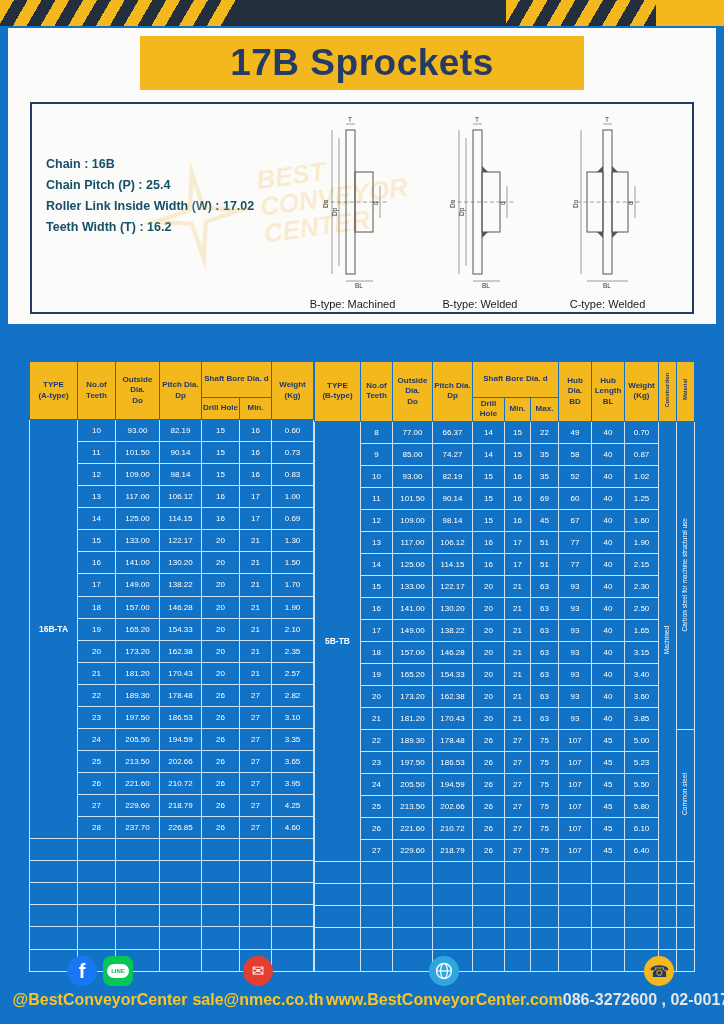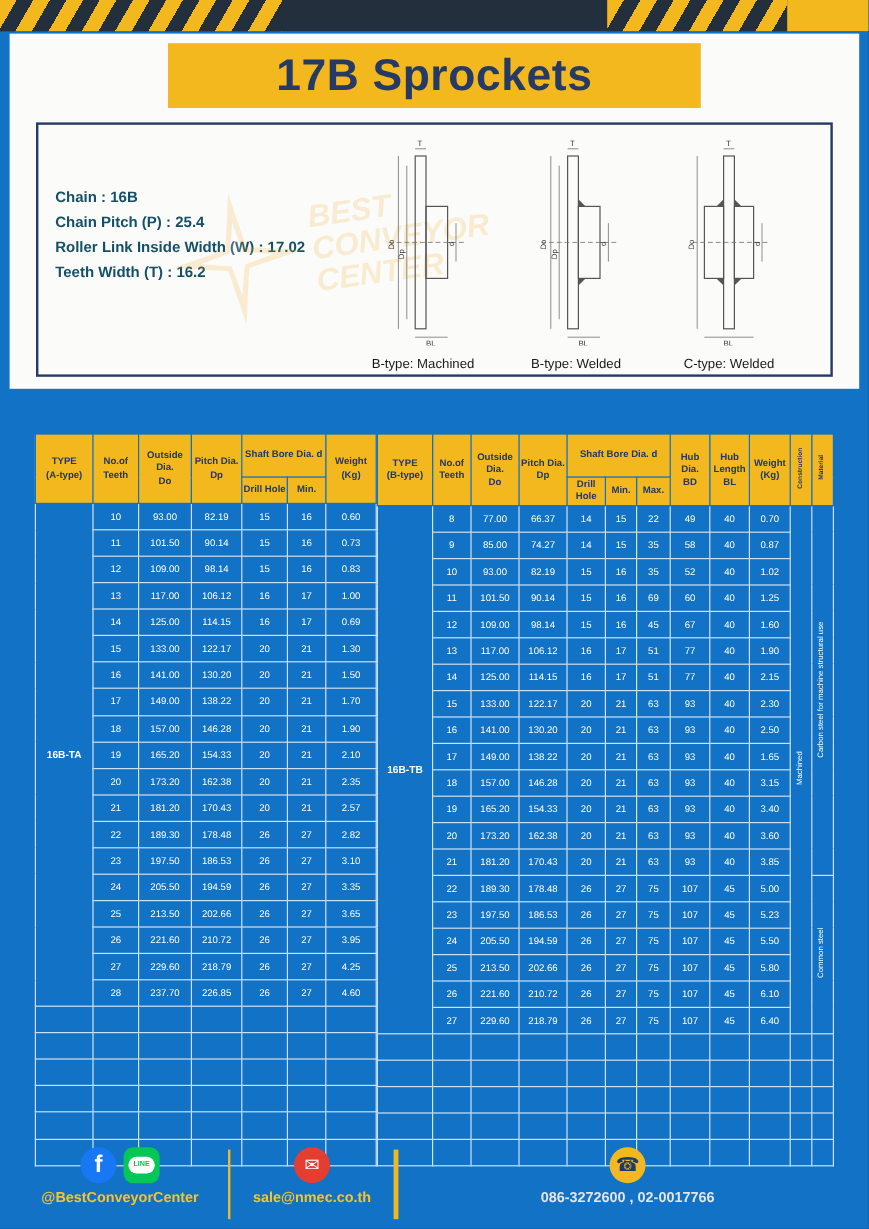--- a/index.html
+++ b/index.html
@@ -48,21 +48,21 @@
   td { border:1px solid #CFE2F3; color:#fff; font-size:8px; text-align:center; vertical-align:middle; height:22px; padding:0; }
   .type-cell { font-weight:bold; font-size:8.5px; }
   .vtext { writing-mode:vertical-rl; transform:rotate(180deg); display:inline-block; font-size:6.5px; line-height:1; }
   th .vtext { font-size:5.5px; font-weight:bold; }
 
   
   .footer { position:absolute; bottom:0; left:0; right:0; height:76px; display:flex; align-items:stretch; padding:8px 10px 6px; }
   .footer-cell { display:flex; flex-direction:column; align-items:center; justify-content:flex-start; gap:5px; }
   .fc1 { flex:0 0 180px; } .fc2 { flex:0 0 136px; } .fc3 { flex:0 0 218px; } .fc4 { flex:1; }
   .fdivider { width:2px; background:#F3B81D; margin:2px 0; }
-  .footer-label { font-size:12px; font-weight:bold; color:#F8C525; white-space:nowrap; }
+  .footer-label { font-size:16px; font-weight:bold; color:#F8C525; white-space:nowrap; }
   .footer-label.white { color:#e5e5e5; }
   .icon-row { display:flex; gap:6px; }
   .icon-circle { width:30px; height:30px; border-radius:50%; display:flex; align-items:center; justify-content:center; }
   .fb { background:#1877F2; color:#fff; font-weight:bold; font-size:20px; }
   .line-icon { width:30px; height:30px; border-radius:8px; background:#06C755; display:flex; align-items:center; justify-content:center; }
   .line-bubble { width:22px; height:14px; background:#fff; border-radius:7px; display:flex; align-items:center; justify-content:center; color:#06C755; font-size:6px; font-weight:bold; }
   .mail { background:#E33E30; color:#fff; font-size:15px; }
   .globe { background:#2EA7DF; }
   .phone { background:#F3B81D; color:#1D3B63; font-size:16px; }
 </style>
@@ -454,21 +454,21 @@
           <th rowspan="2"><span class="vtext">Material</span></th>
         </tr>
         <tr>
           <th>Drill Hole</th>
           <th>Min.</th>
           <th>Max.</th>
         </tr>
       </thead>
       <tbody>
           <tr>
-            <td class="type-cell" rowspan="20">16B-TB</td>
+            <td class="type-cell" rowspan="20">5B-TB</td>
             <td>8</td>
             <td>77.00</td>
             <td>66.37</td>
             <td>14</td>
             <td>15</td>
             <td>22</td>
             <td>49</td>
             <td>40</td>
             <td>0.70</td>
             <td rowspan="20"><span class="vtext">Machined</span></td>
@@ -774,20 +774,30 @@
       <div class="footer-label">@BestConveyorCenter</div>
     </div>
     <div class="fdivider"></div>
     <div class="footer-cell fc2">
       <div class="icon-circle mail">
           <span>✉</span>
         </div>
       <div class="footer-label">sale@nmec.co.th</div>
     </div>
     <div class="fdivider"></div>
+    <div class="footer-cell fc3">
+      <div class="icon-circle globe">
+        <svg width="18" height="18" viewBox="0 0 18 18">
+          <circle cx="9" cy="9" r="7.5" stroke="#fff" stroke-width="1.4" fill="none"></circle>
+          <ellipse cx="9" cy="9" rx="3.4" ry="7.5" stroke="#fff" stroke-width="1.2" fill="none"></ellipse>
+          <line x1="1.5" y1="9" x2="16.5" y2="9" stroke="#fff" stroke-width="1.2"></line>
+        </svg>
+      </div>
+      <div class="footer-label">www.BestConveyorCenter.com</div>
+    </div>
     <div class="fdivider"></div>
     <div class="footer-cell fc4">
       <div class="icon-circle phone">
           <span>☎</span>
         </div>
       <div class="footer-label white">086-3272600 , 02-0017766</div>
     </div>
   </div>
 
 </div>

